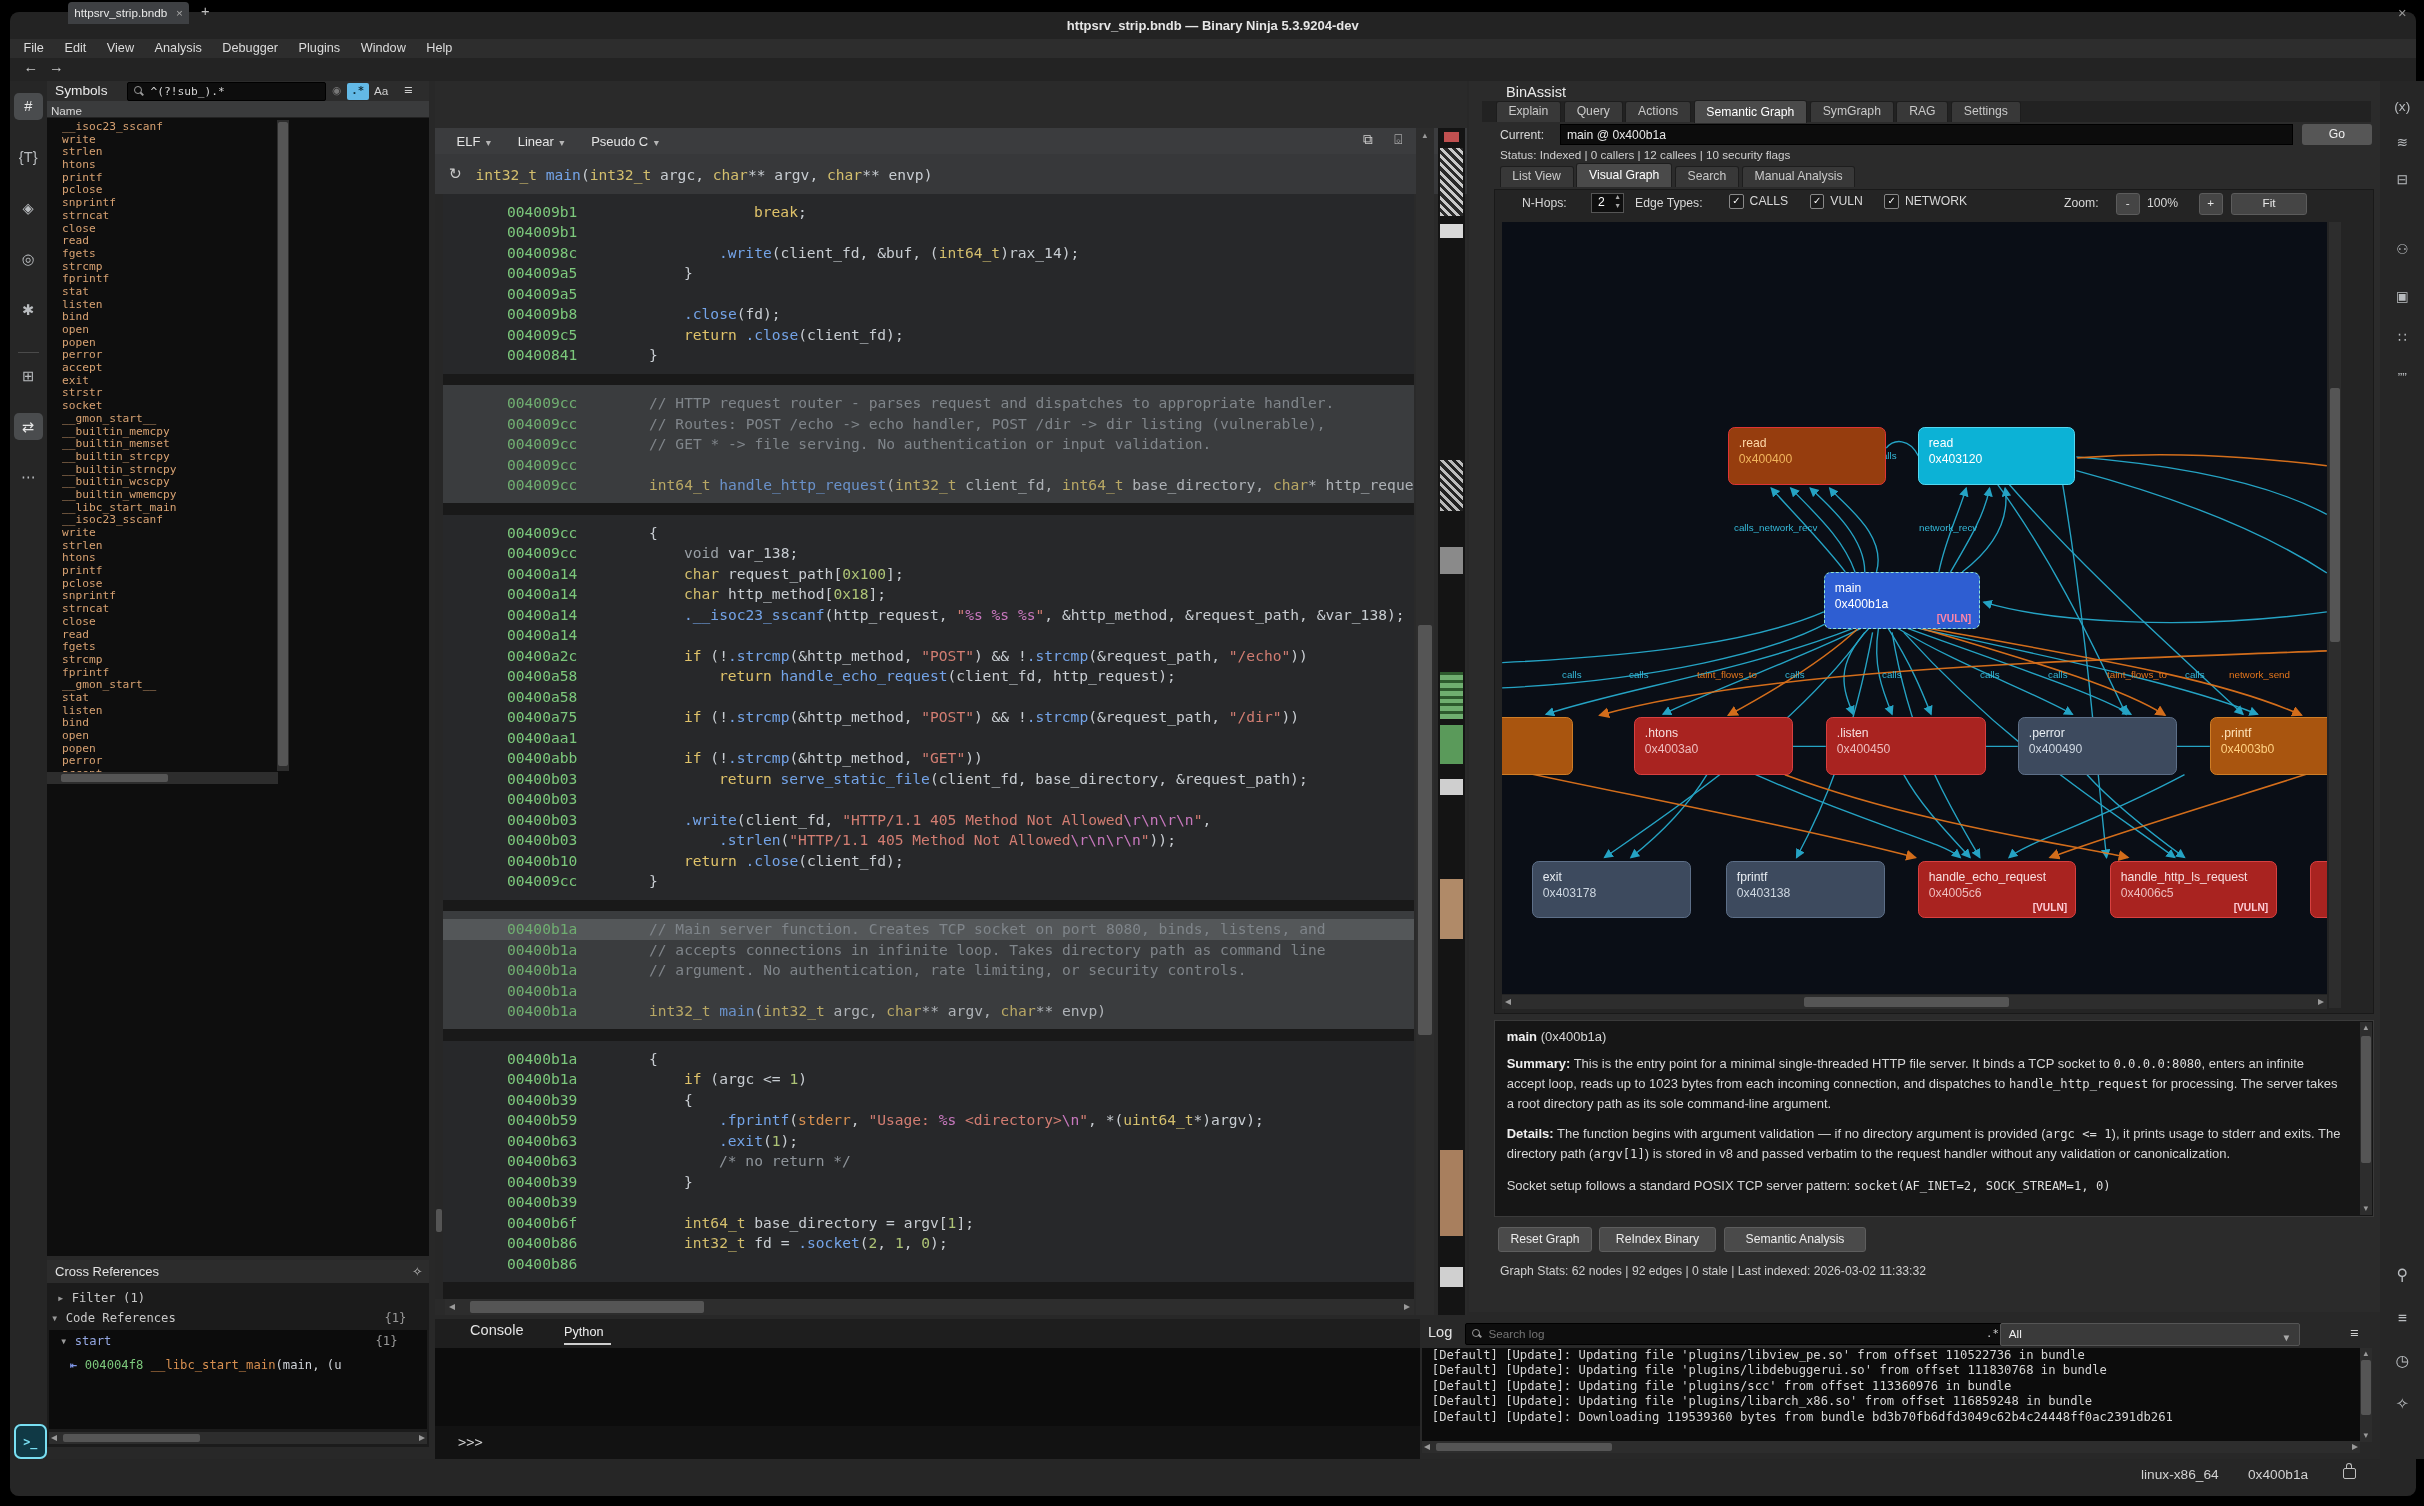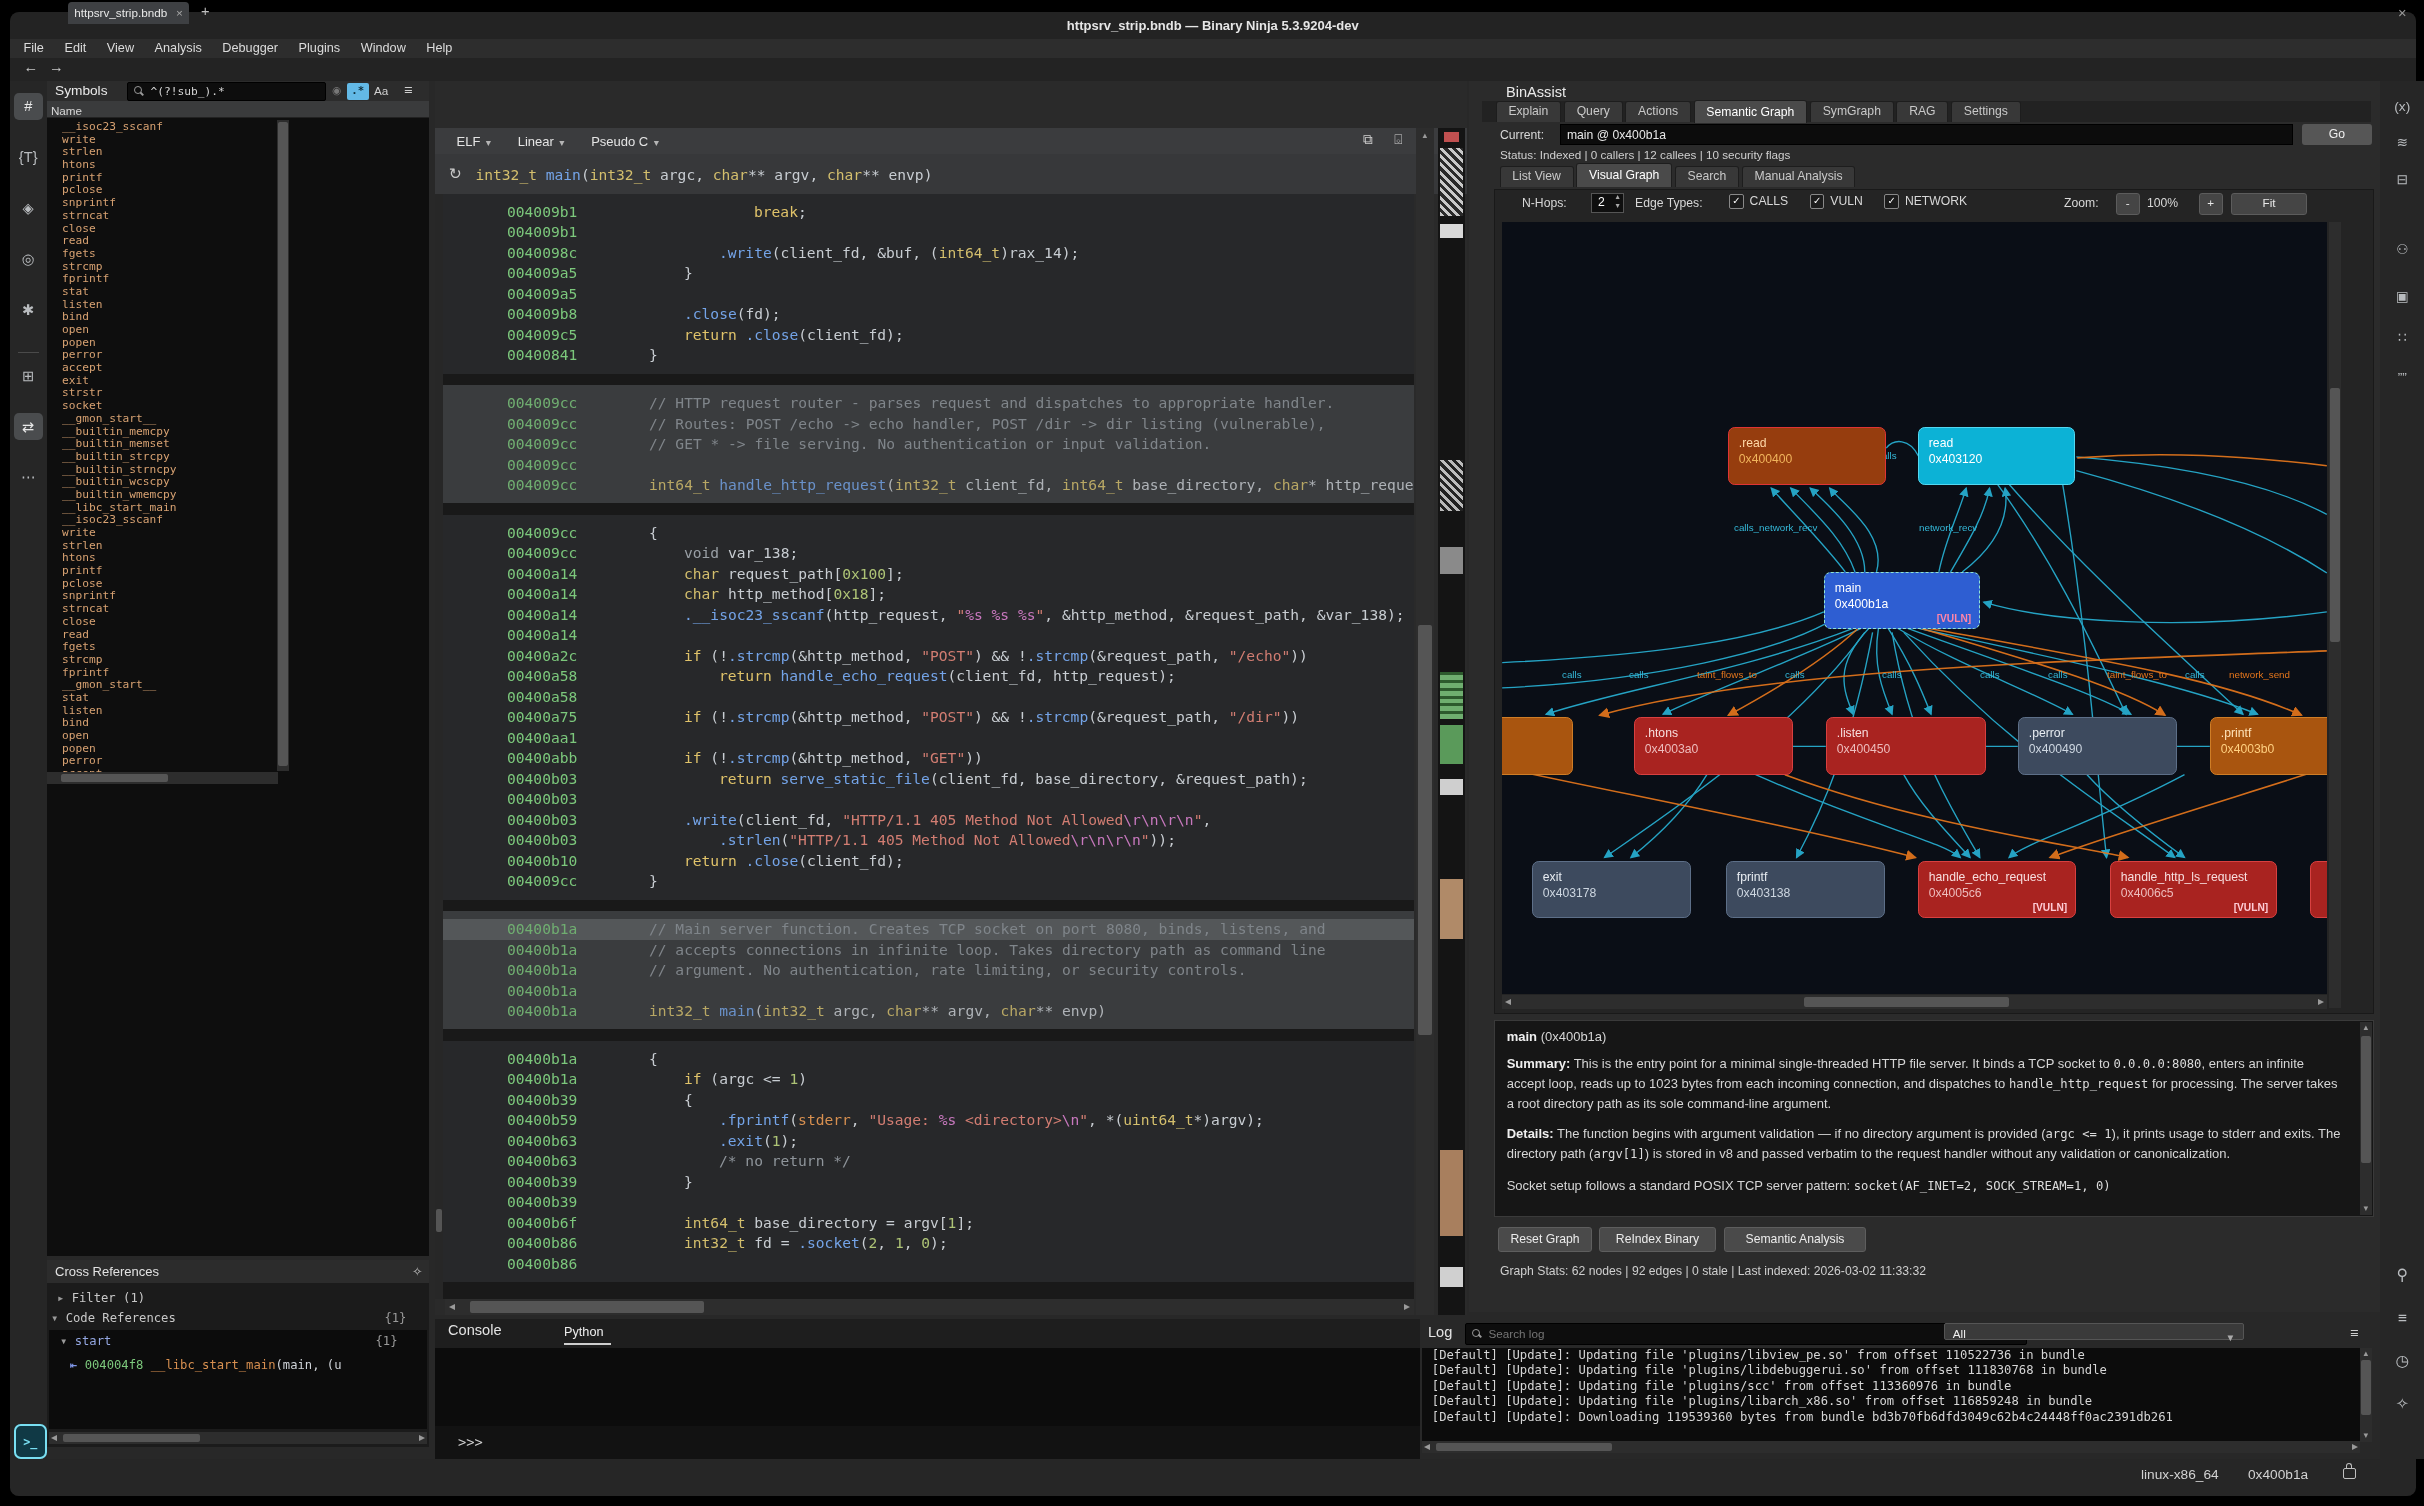--- a/index.html
+++ b/index.html
@@ -122,32 +122,32 @@
   .xref-row{font-size:12.2px;color:#c8c8c8;font-family:"DejaVu Sans Mono",monospace;}
   #xref-inner{left:49px;top:1330px;width:378px;height:99px;background:#0c0c0c;}
   .xr-count{color:#9a9a9a;}
   .xr-start{color:#93a6e0;}
   .xr-i{color:#7f96e8;font-weight:bold;}
   .xr-a{color:#7cc87c;}
   .xr-f{color:#d89050;}
   .xr-t{color:#cfd3d8;}
   
   #console-panel{left:435px;top:1319px;width:985px;height:144px;background:#1e1e1e;}
-  #console-title{left:448px;top:1322px;font-size:14.6px;color:#e4e4e4;}
+  #console-title{left:470px;top:1322px;font-size:14.6px;color:#e4e4e4;}
   #console-py{left:564px;top:1325px;font-size:12.7px;color:#eee;}
   #console-py-underline{left:564px;top:1343px;width:47px;height:2px;background:#cfcfcf;}
   #console-content{left:435px;top:1348px;width:985px;height:78px;background:#0c0c0c;}
   #console-prompt-row{left:435px;top:1426px;width:985px;height:33px;background:#121212;}
   #console-prompt{left:458px;top:1434px;font-size:13.7px;color:#cfcfcf;font-family:"DejaVu Sans Mono",monospace;}
   #log-label{left:1428px;top:1324px;font-size:14.6px;color:#e4e4e4;}
   #log-search{left:1465px;top:1323px;width:562px;height:21.5px;}
   #log-search input{background:transparent;border:none;outline:none;color:#bdbdbd;font-size:11.7px;width:419px;}
   #log-regex{left:1986px;top:1327px;font-size:10.7px;color:#d0d0d0;font-family:"DejaVu Sans Mono",monospace;}
   #log-case{left:2007px;top:1327px;font-size:11.7px;color:#d0d0d0;}
-  #log-filter{left:1944px;top:1323px;width:300px;height:17px;background:#3a3a3a;border:1px solid #555;border-radius:2px;box-sizing:border-box;}
+  #log-filter{left:2000px;top:1323px;width:300px;height:23px;background:#3a3a3a;border:1px solid #555;border-radius:2px;box-sizing:border-box;}
   #log-filter span{margin-left:7.8px;font-size:11.7px;color:#f0f0f0;line-height:19.5px;}
   #log-filter .caret{position:absolute;right:7.8px;top:3.9px;color:#aaa;font-size:9.8px;}
   #log-menu{left:2350px;top:1325px;font-size:14.6px;color:#cfcfcf;}
   #log-content{left:1422px;top:1348px;width:938px;height:94px;background:#0c0c0c;overflow:hidden;}
   .log-line{height:15.4px;line-height:15.4px;font-size:12.2px;color:#d6d6d6;font-family:"DejaVu Sans Mono",monospace;white-space:pre;padding-left:9.8px;}
   
   #statusbar{left:9.8px;top:1459px;width:2406px;height:37px;background:#262626;border-radius:0 0 8.8px 8.8px;}
   .sb-text{font-size:13.7px;color:#d2d2d2;}
   #lock{left:2343px;top:1468px;width:10.7px;height:8.8px;border:1.5px solid #c0c0c0;border-radius:2px;}
   #lock i{position:absolute;left:1.5px;top:-5.9px;width:4.9px;height:4.9px;border:1.5px solid #c0c0c0;border-bottom:none;border-radius:3.9px 3.9px 0 0;}

